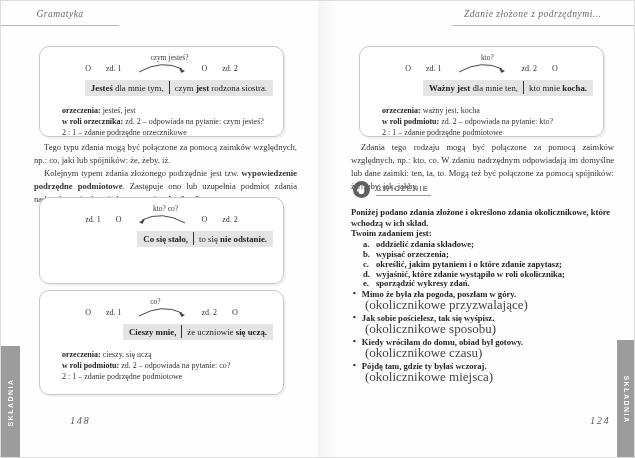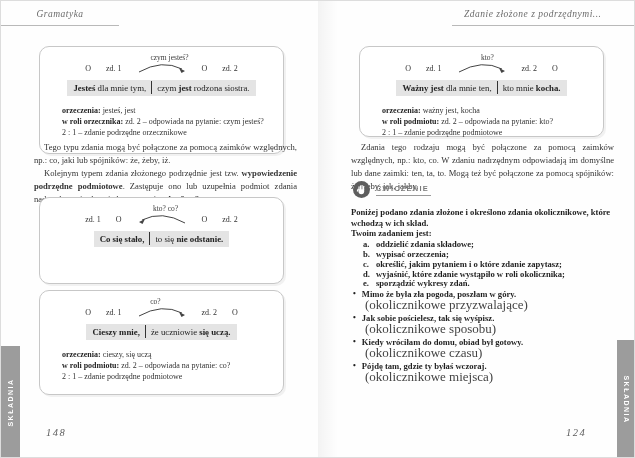--- a/index.html
+++ b/index.html
@@ -19,21 +19,21 @@
   
   .box{position:absolute;width:245px;box-sizing:border-box;background:#fff;
     border:1px solid #c7c7c7;border-radius:10px;padding:6px 10px 0 10px;
     box-shadow:2px 2px 0 rgba(0,0,0,0.05);}
   .dq{text-align:center;font-size:7.5px;color:#3a3a3a;height:9px;line-height:9px;}
   .drow{display:flex;justify-content:center;align-items:center;gap:15px;
     font-size:8px;height:13px;line-height:13px;color:#333;}
   .dcircle{font-size:8px;}
   .arc{display:block;}
   .arc.flip{transform:scaleX(-1);}
-  .sent{text-align:center;margin-top:2px;}
+  .sent{text-align:right;margin-top:2px;}
   .hl{display:inline-block;background:#e4e4e4;padding:1px 6px 2px 6px;font-size:8.8px;color:#222;}
   .sdiv{display:inline-block;width:0;border-left:1px solid #333;height:13px;
     vertical-align:-3px;margin:0 5px;}
   .blines{margin-top:9px;font-size:8px;line-height:11px;padding-left:12px;color:#333;}
   .blines b{color:#1f1f1f;}
   
   .para{position:absolute;width:263px;font-size:8.6px;line-height:13px;
     text-align:justify;color:#333;}
   .para p{margin:0;text-indent:10px;}
   
@@ -48,39 +48,39 @@
   .tasks{margin-top:1px;}
   .task{display:flex;gap:4px;font-weight:bold;padding-left:12px;line-height:9.9px;}
   .task .tl{width:9px;flex:none;}
   .exitems{position:absolute;width:263px;}
   .exitem{margin-bottom:3.5px;}
   .exitem .srow{display:flex;gap:6px;font-size:8.6px;font-weight:bold;
     line-height:10.5px;color:#1f1f1f;}
   .exitem .bdot{flex:none;font-size:8px;}
   .exitem .etype{font-size:13px;color:#444;padding-left:12px;line-height:10px;}
   
-  .pnum{position:absolute;top:426px;font-size:10.5px;font-style:italic;
-    letter-spacing:1.5px;color:#5e5e5e;}
+  .pnum{position:absolute;top:414px;font-size:10.5px;font-style:italic;
+    letter-spacing:1.5px;color:#5e5e5e;margin-left:24px;}
   .tab{position:absolute;width:19px;background:#9c9c9c;display:flex;
     align-items:center;justify-content:center;}
   .tab span{font-family:"Liberation Sans","DejaVu Sans",sans-serif;
     color:#fff;font-size:7px;font-weight:bold;letter-spacing:1.5px;white-space:nowrap;}
   .tab.left span{transform:rotate(-90deg);}
   .tab.right span{transform:rotate(90deg);}
 </style>
 </head>
 <body>
 
 <div id="spread">
   <div id="gutter"></div>
 
   <div class="rhead right">Zdanie złożone z podrzędnymi...</div>
   <div class="rhead left">Gramatyka</div>
 
-  <div class="box" style="left:38px;top:45px;height:108px;">
+  <div class="box" style="left:38px;top:45px;height:91px;">
     <div class="dq" style="transform:translateX(8px);">czym jesteś?</div>
     <div class="drow">
       <span class="dcircle">O</span>
       <span class="dlab">zd. 1</span>
       <svg class="arc" width="50" height="11" viewBox="0 0 50 11">
         <path d="M2 9 Q25 -4 45 6" fill="none" stroke="#444" stroke-width="1"></path>
         <path d="M48 8 l-6 -3 2.5 5 z" fill="#444"></path>
       </svg>
       <span class="dcircle">O</span>
       <span class="dlab">zd. 2</span>

